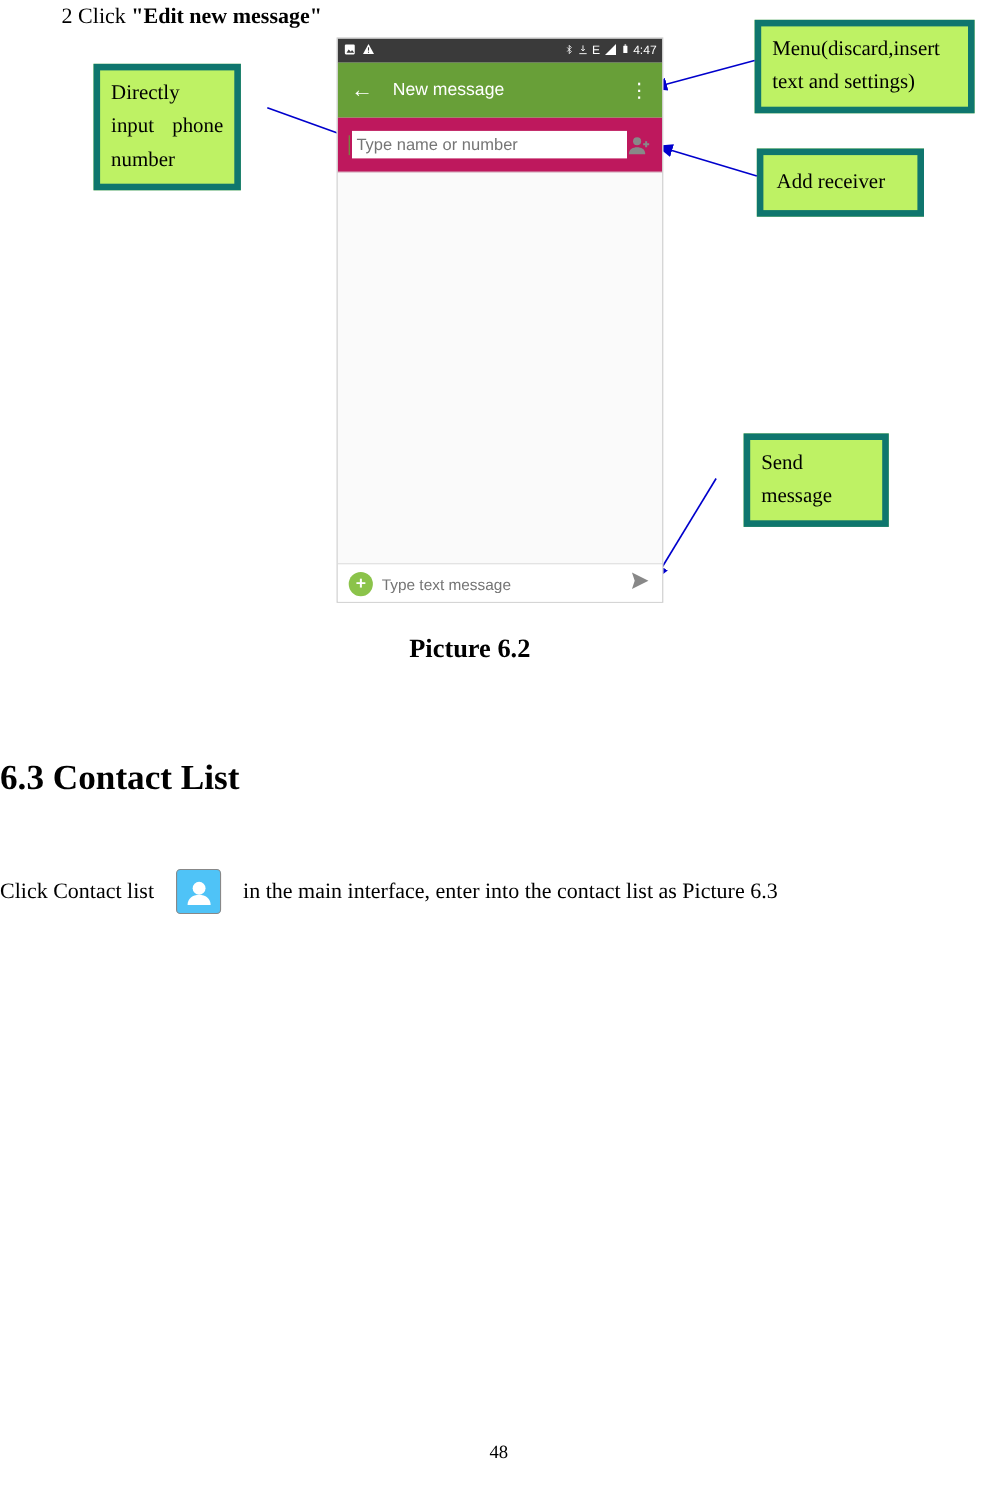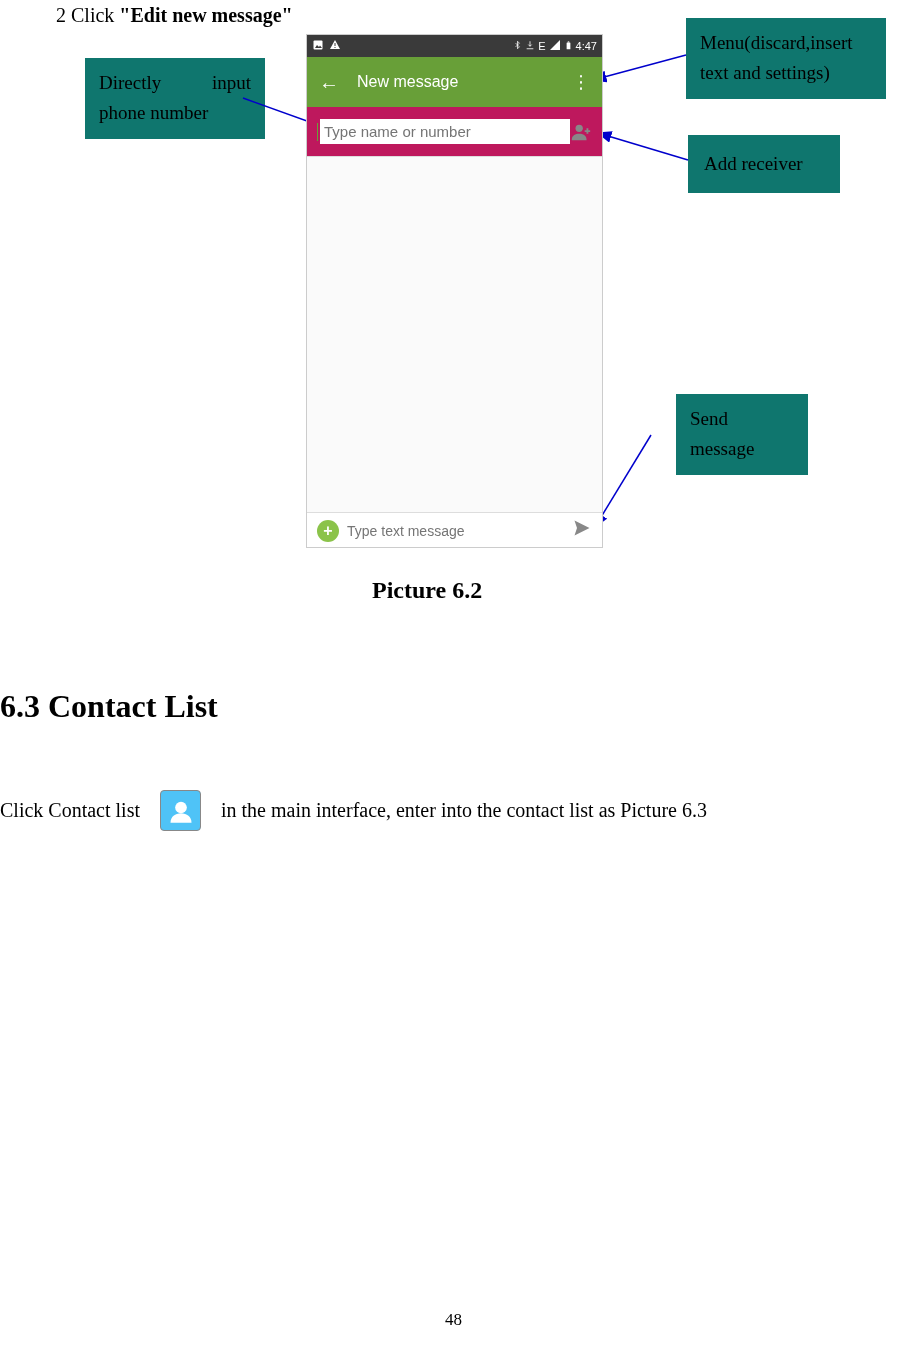--- a/index.html
+++ b/index.html
@@ -14,28 +14,28 @@
     .step-text {
       position: absolute;
       top: 4px;
       left: 56px;
       font-size: 20px;
     }
     .step-text .bold { font-weight: bold; }
     
     .callout {
       position: absolute;
-      border: 4px solid #0f766e;
-      background: #0f766e;
+      border: 6px solid #0f766e;
+      background: #bef264;
       padding: 6px 10px;
       font-size: 19px;
       line-height: 1.6;
       text-align: left;
     }
-    .callout.directly { top: 58px; left: 85px; width: 180px; text-align: justify; }
+    .callout.directly { top: 58px; left: 85px; width: 134px; text-align: justify; }
     .callout.menu { top: 18px; left: 686px; width: 200px; }
     .callout.addreceiver { top: 135px; left: 688px; width: 152px; padding: 10px 12px; }
     .callout.send { top: 394px; left: 676px; width: 132px; }
     
     .phone {
       position: absolute;
       top: 34px;
       left: 306px;
       width: 297px;
       height: 514px;

